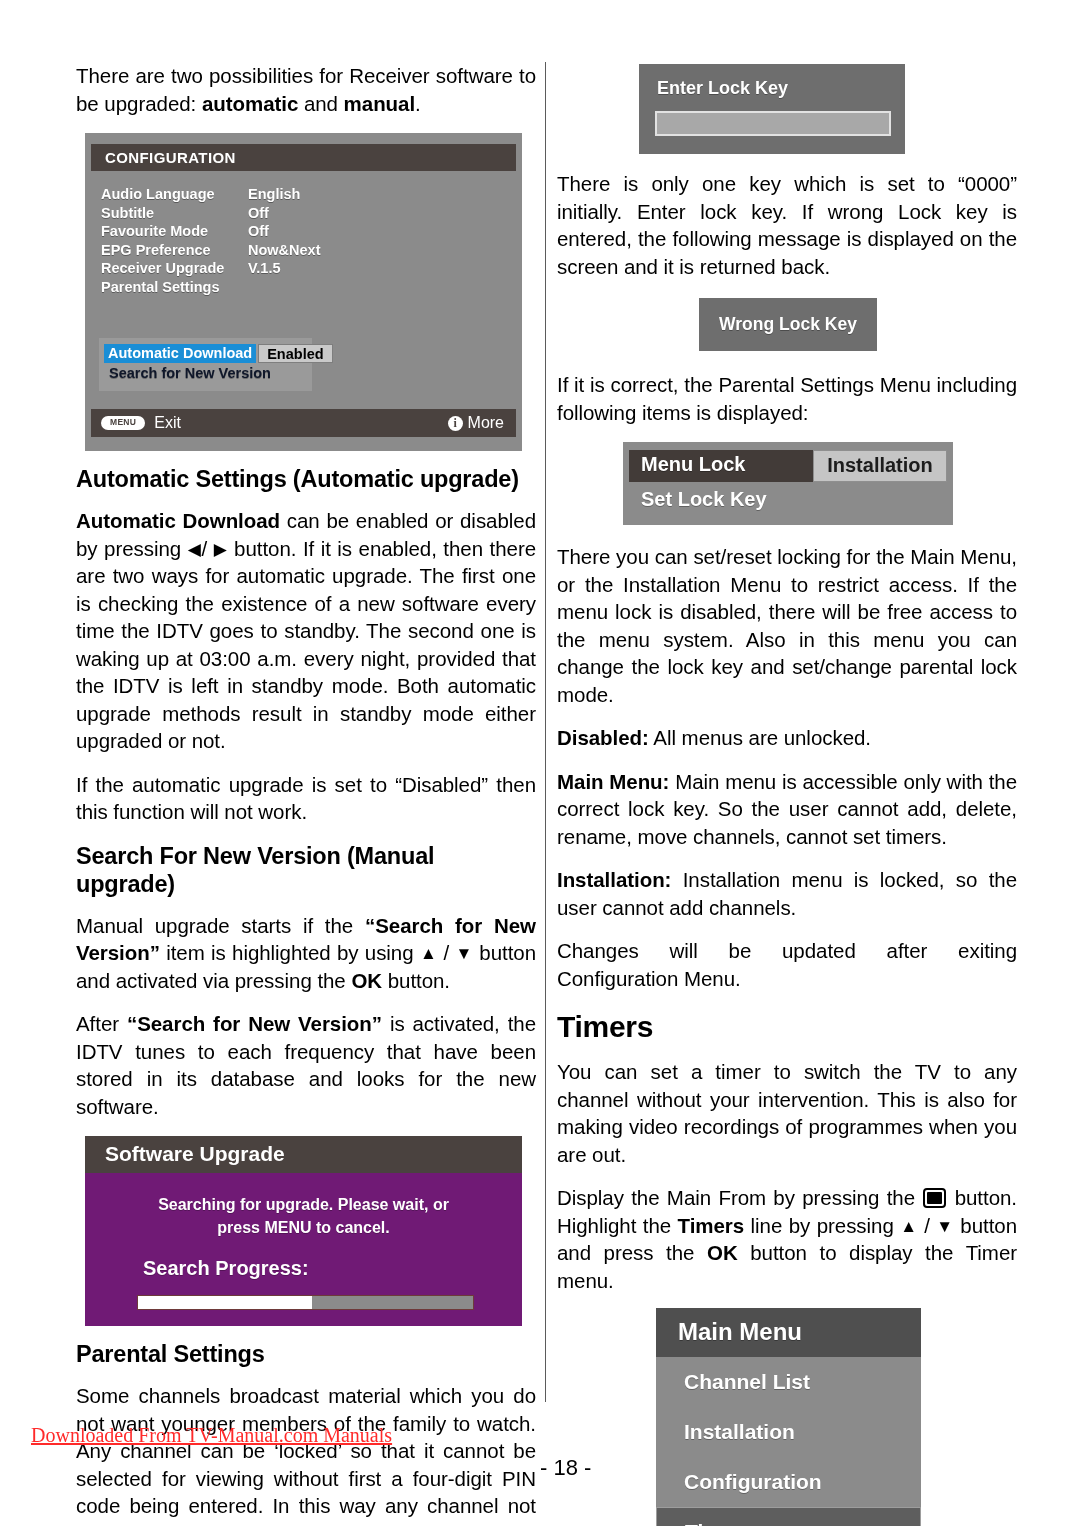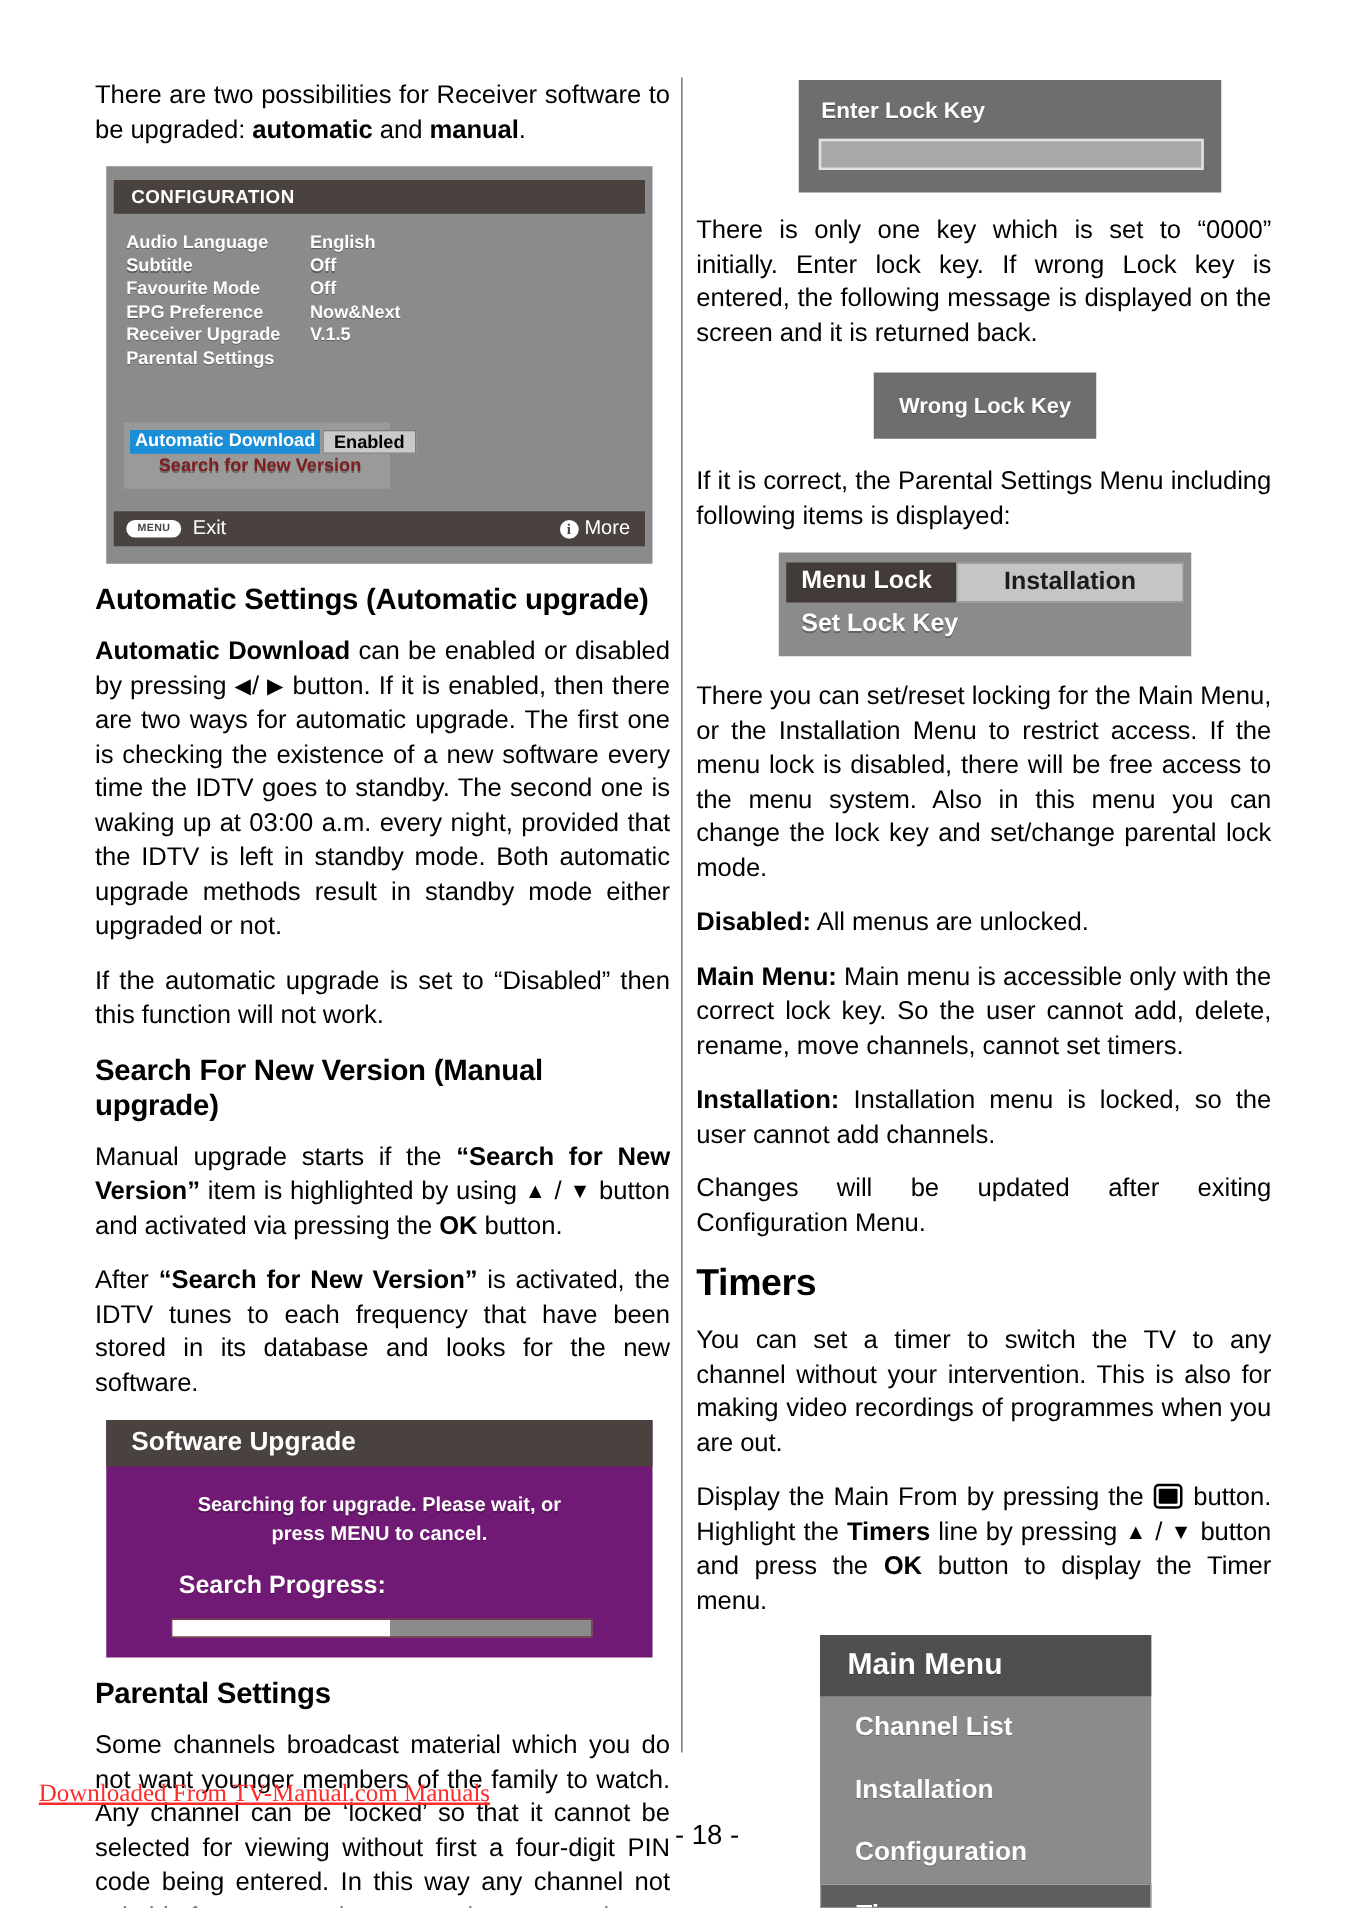--- a/index.html
+++ b/index.html
@@ -117,26 +117,25 @@
     border: 1px solid #7e7e7e;
     color: #000000;
     font-size: 14.5px;
     font-weight: bold;
     line-height: 16px;
     padding: 1px 8px;
     margin-left: 2px;
     white-space: nowrap;
   }
   .osd-sub-row2 {
-    color: #7f1d1d;
+    color: #0f172a;
     font-size: 14.5px;
     font-weight: bold;
     padding: 2px 0 0 5px;
     text-shadow: 0 1px 0 rgba(0,0,0,.3);
-    text-align: center;
   }
 
   .osd-footer {
     margin: 18px 6px 0 6px;
     background: #4a423f;
     height: 28px;
     display: flex;
     align-items: center;
     justify-content: space-between;
     padding: 0 12px 0 10px;
@@ -209,21 +208,21 @@
     background: #8b8b8b;
     box-sizing: border-box;
   }
   .osd-progress-fill {
     height: 100%;
     background: #ffffff;
   }
 
   
   .osd-enterlock {
-    width: 338px;
+    width: 266px;
     background: #6e6e6e;
     margin: 2px 0 16px 82px;
     padding: 14px 0 18px 0;
     box-sizing: border-box;
   }
   .osd-enterlock-title {
     color: #ffffff;
     font-size: 18px;
     font-weight: bold;
     padding-left: 18px;
@@ -259,21 +258,21 @@
     padding: 8px 6px 14px 6px;
     box-sizing: border-box;
   }
   .osd-ml-row1 { display: flex; align-items: stretch; }
   .osd-ml-key {
     background: #423b38;
     color: #ffffff;
     font-size: 20px;
     font-weight: bold;
     padding: 3px 12px 4px 12px;
-    width: 136px;
+    width: 184px;
     box-sizing: border-box;
     text-shadow: 0 1px 0 rgba(0,0,0,.3);
   }
   .osd-ml-val {
     flex: 1;
     background: #c5c5c5;
     border: 1px solid #8f8f8f;
     color: #1c1c1c;
     font-size: 20px;
     font-weight: bold;

